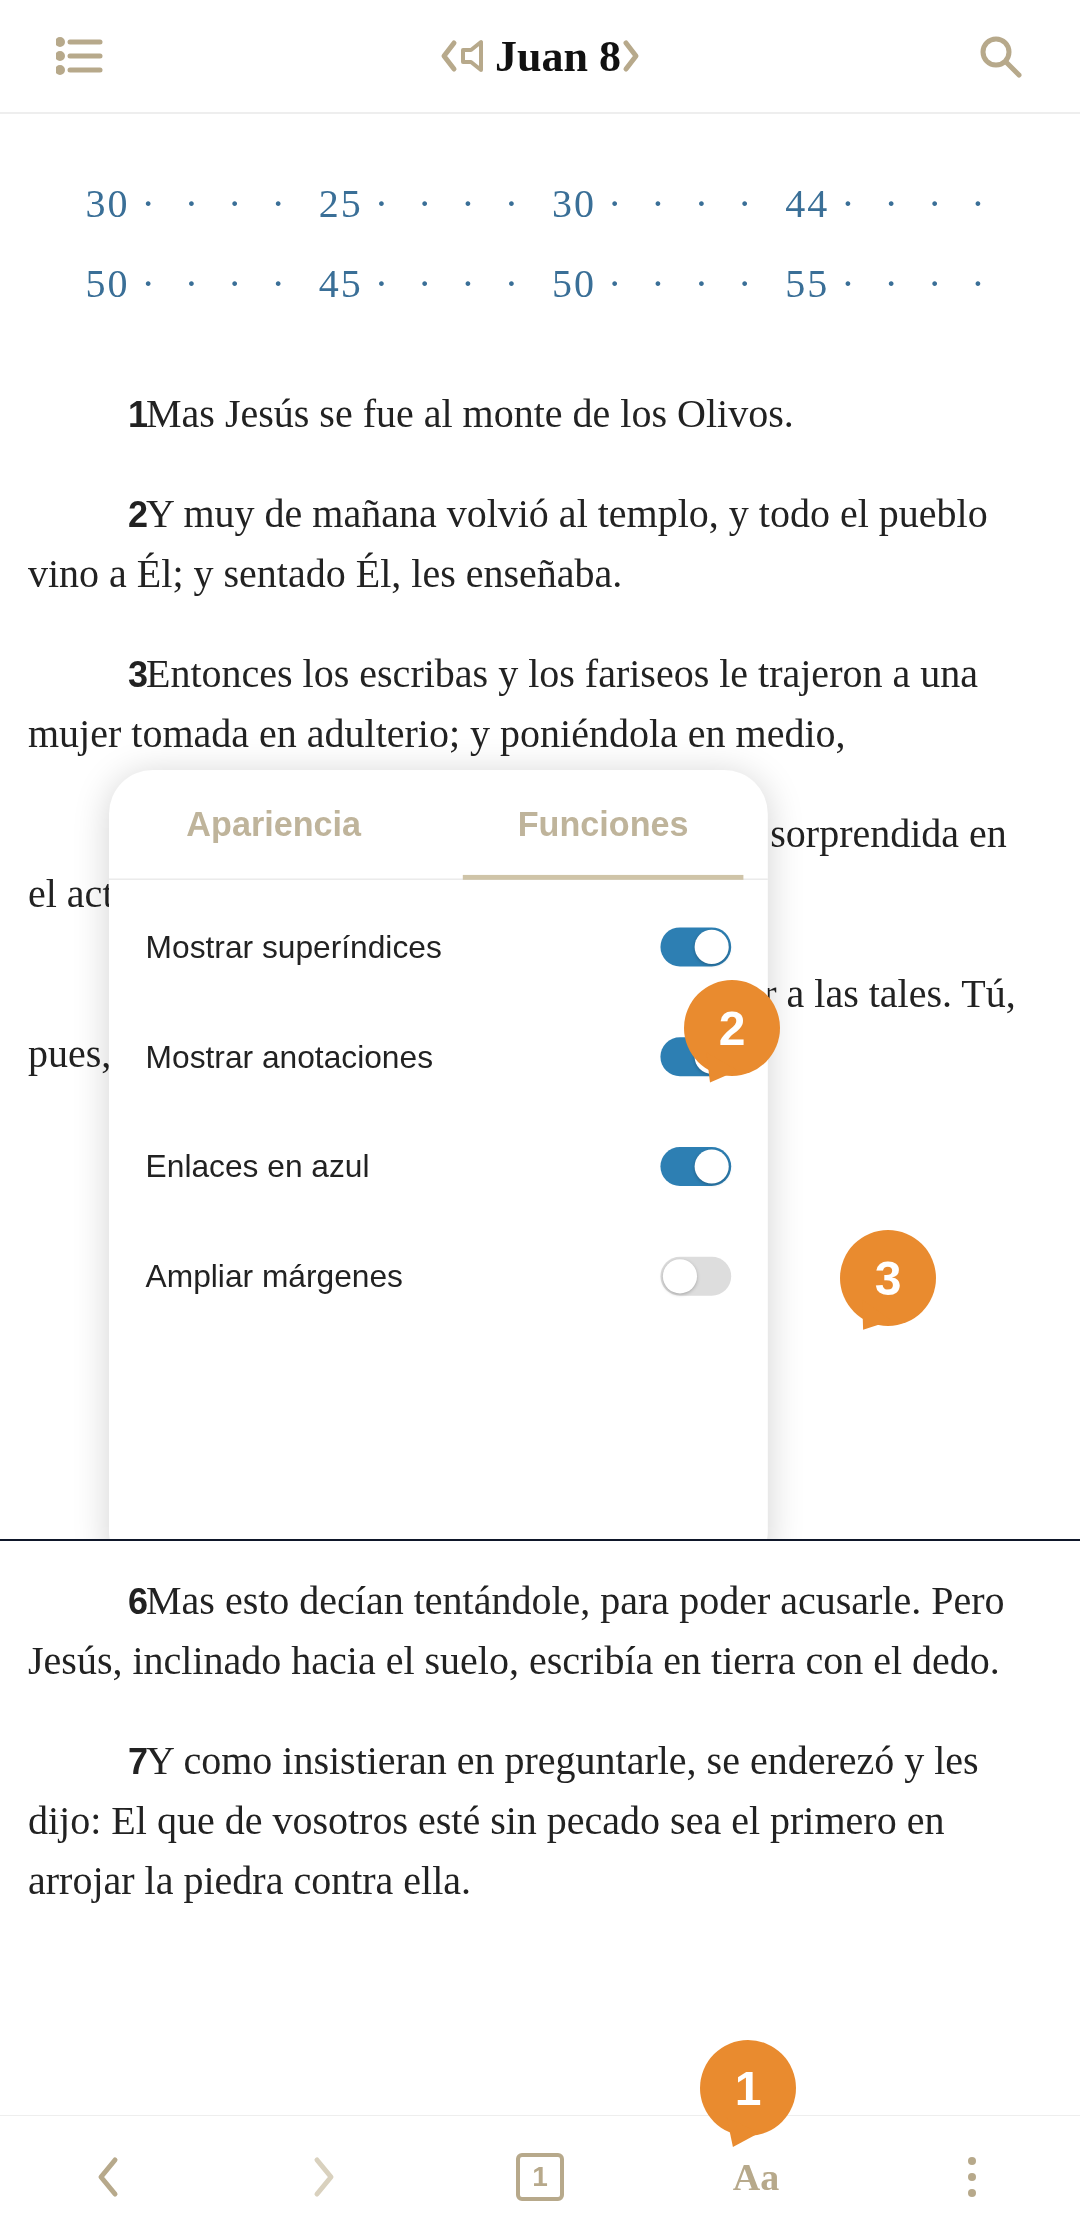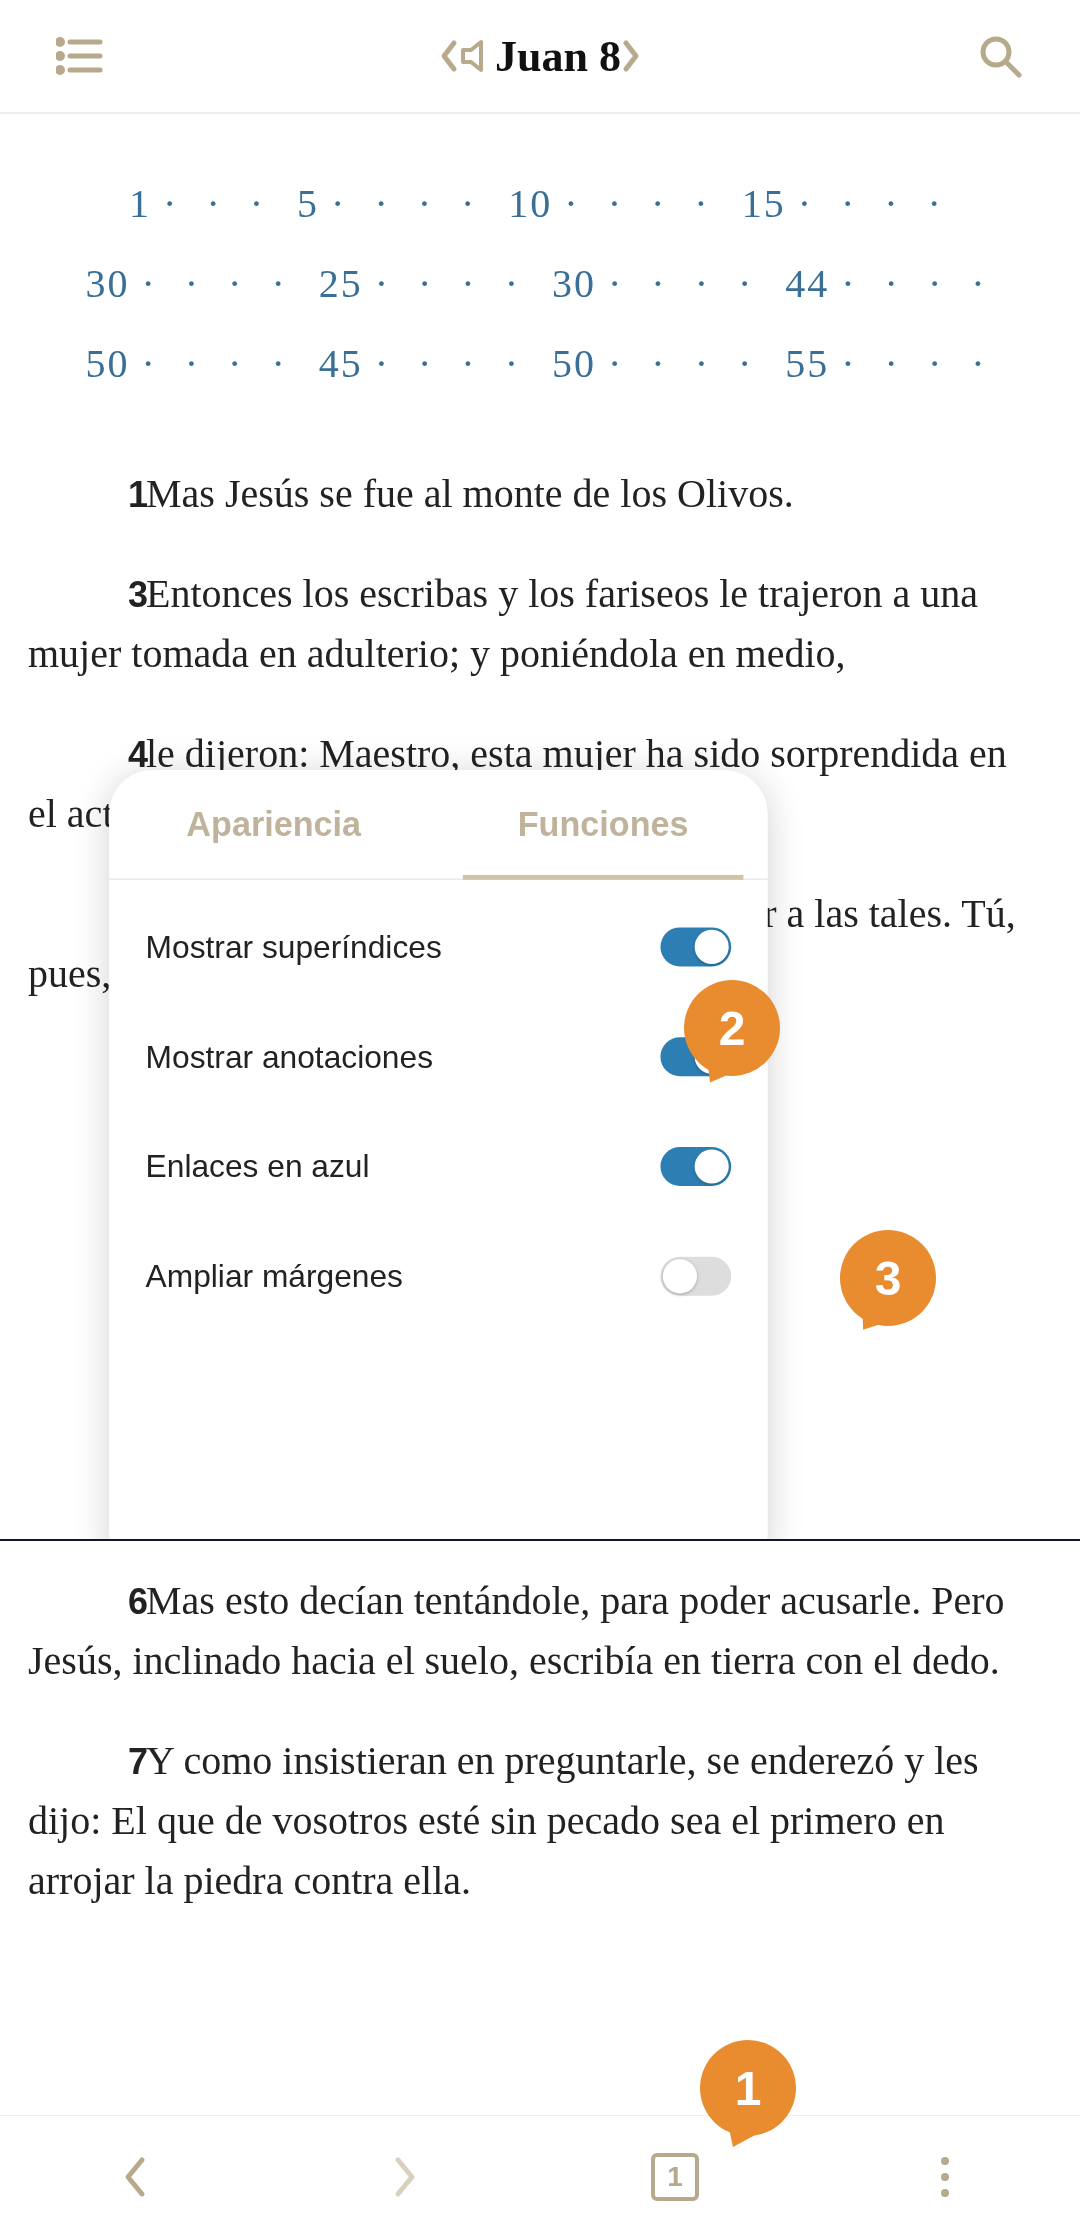--- a/index.html
+++ b/index.html
@@ -103,41 +103,36 @@
         <svg width="46" height="46" viewBox="0 0 46 46">
             <circle cx="19" cy="19" r="13" fill="none" stroke="#b7a98b" stroke-width="5"></circle>
             <line x1="29" y1="29" x2="42" y2="42" stroke="#b7a98b" stroke-width="5" stroke-linecap="round"></line>
           </svg>
       </span>
     </div>
   </div>
 
   <div class="versenav">
     <span class="vn-row">
-      <span class="num">1</span><span class="dots"> · · · </span>
-      <span class="num">5</span><span class="dots"> · · · · </span>
-      <span class="num">10</span><span class="dots"> · · · · </span>
-      <span class="num">15</span><span class="dots"> · · · · </span>
-    </span>
-    <span class="vn-row">
       <span class="num">30</span><span class="dots"> · · · · </span>
       <span class="num">25</span><span class="dots"> · · · · </span>
       <span class="num">30</span><span class="dots"> · · · · </span>
       <span class="num">44</span><span class="dots"> · · · · </span>
     </span>
     <span class="vn-row">
       <span class="num">50</span><span class="dots"> · · · · </span>
       <span class="num">45</span><span class="dots"> · · · · </span>
       <span class="num">50</span><span class="dots"> · · · · </span>
       <span class="num">55</span><span class="dots"> · · · · </span>
     </span>
   </div>
 
   <div class="reading">
     <p class="verse"><span class="vnum">1</span><span>Mas Jesús se fue al monte de los Olivos.</span></p>
+    <p class="verse"><span class="vnum">2</span><span>Y muy de mañana volvió al templo, y todo el pueblo vino a Él; y sentado Él, les enseñaba.</span></p>
     <p class="verse"><span class="vnum">3</span><span>Entonces los escribas y los fariseos le trajeron a una mujer tomada en adulterio; y poniéndola en medio,</span></p>
     <p class="verse"><span class="vnum">4</span><span>le dijeron: Maestro, esta mujer ha sido sorprendida en el acto mismo de adulterio.</span></p>
     <p class="verse"><span class="vnum">5</span><span>Y en la ley Moisés nos mandó apedrear a las tales. Tú, pues, ¿qué dices?</span></p>
   </div>
 
   <div class="popover">
     <div class="popover-tabs">
       <div class="ptab">
           <span>Apariencia</span>
         </div>
@@ -201,20 +196,23 @@
     <svg width="26" height="42" viewBox="0 0 26 42">
         <polyline points="6,4 20,21 6,38" fill="none" stroke="#d9d1be" stroke-width="5" stroke-linecap="round" stroke-linejoin="round"></polyline>
       </svg>
   </div>
   <div class="bottom-item">
     <span style="display:inline-flex;align-items:center;justify-content:center;width:48px;height:48px;border:4px solid #b7a98b;border-radius:6px;font-family:Helvetica,Arial,sans-serif;font-weight:700;color:#b7a98b;font-size:28px;">
         <span>1</span>
       </span>
   </div>
   <div class="bottom-item">
+    <span class="bottom-text">Aa</span>
+  </div>
+  <div class="bottom-item">
     <svg width="12" height="44" viewBox="0 0 12 44">
         <circle cx="6" cy="6" r="4" fill="#b7a98b"></circle>
         <circle cx="6" cy="22" r="4" fill="#b7a98b"></circle>
         <circle cx="6" cy="38" r="4" fill="#b7a98b"></circle>
       </svg>
   </div>
 </div>
 
 <div class="callout c1">
     <span>1</span>

